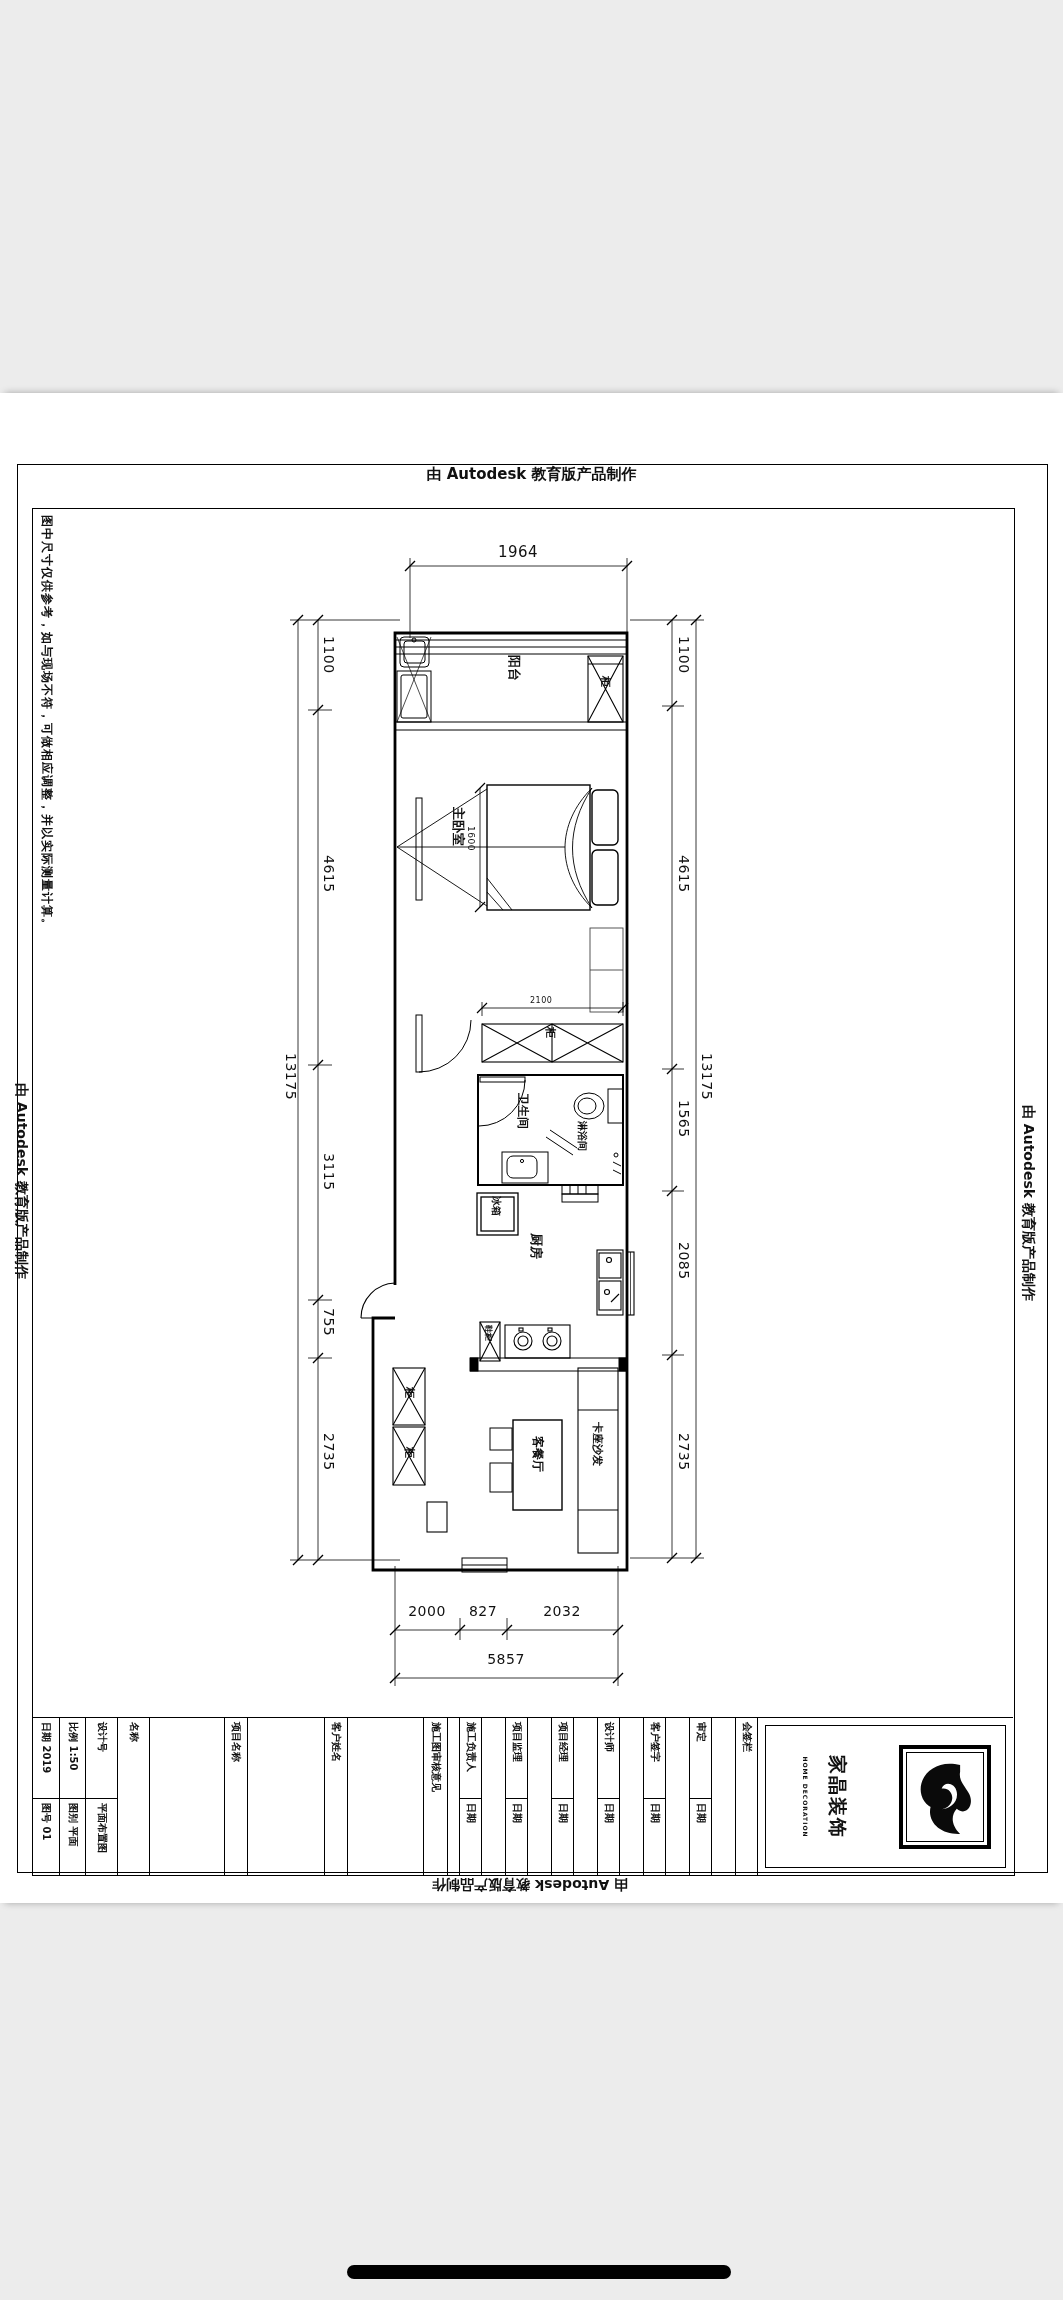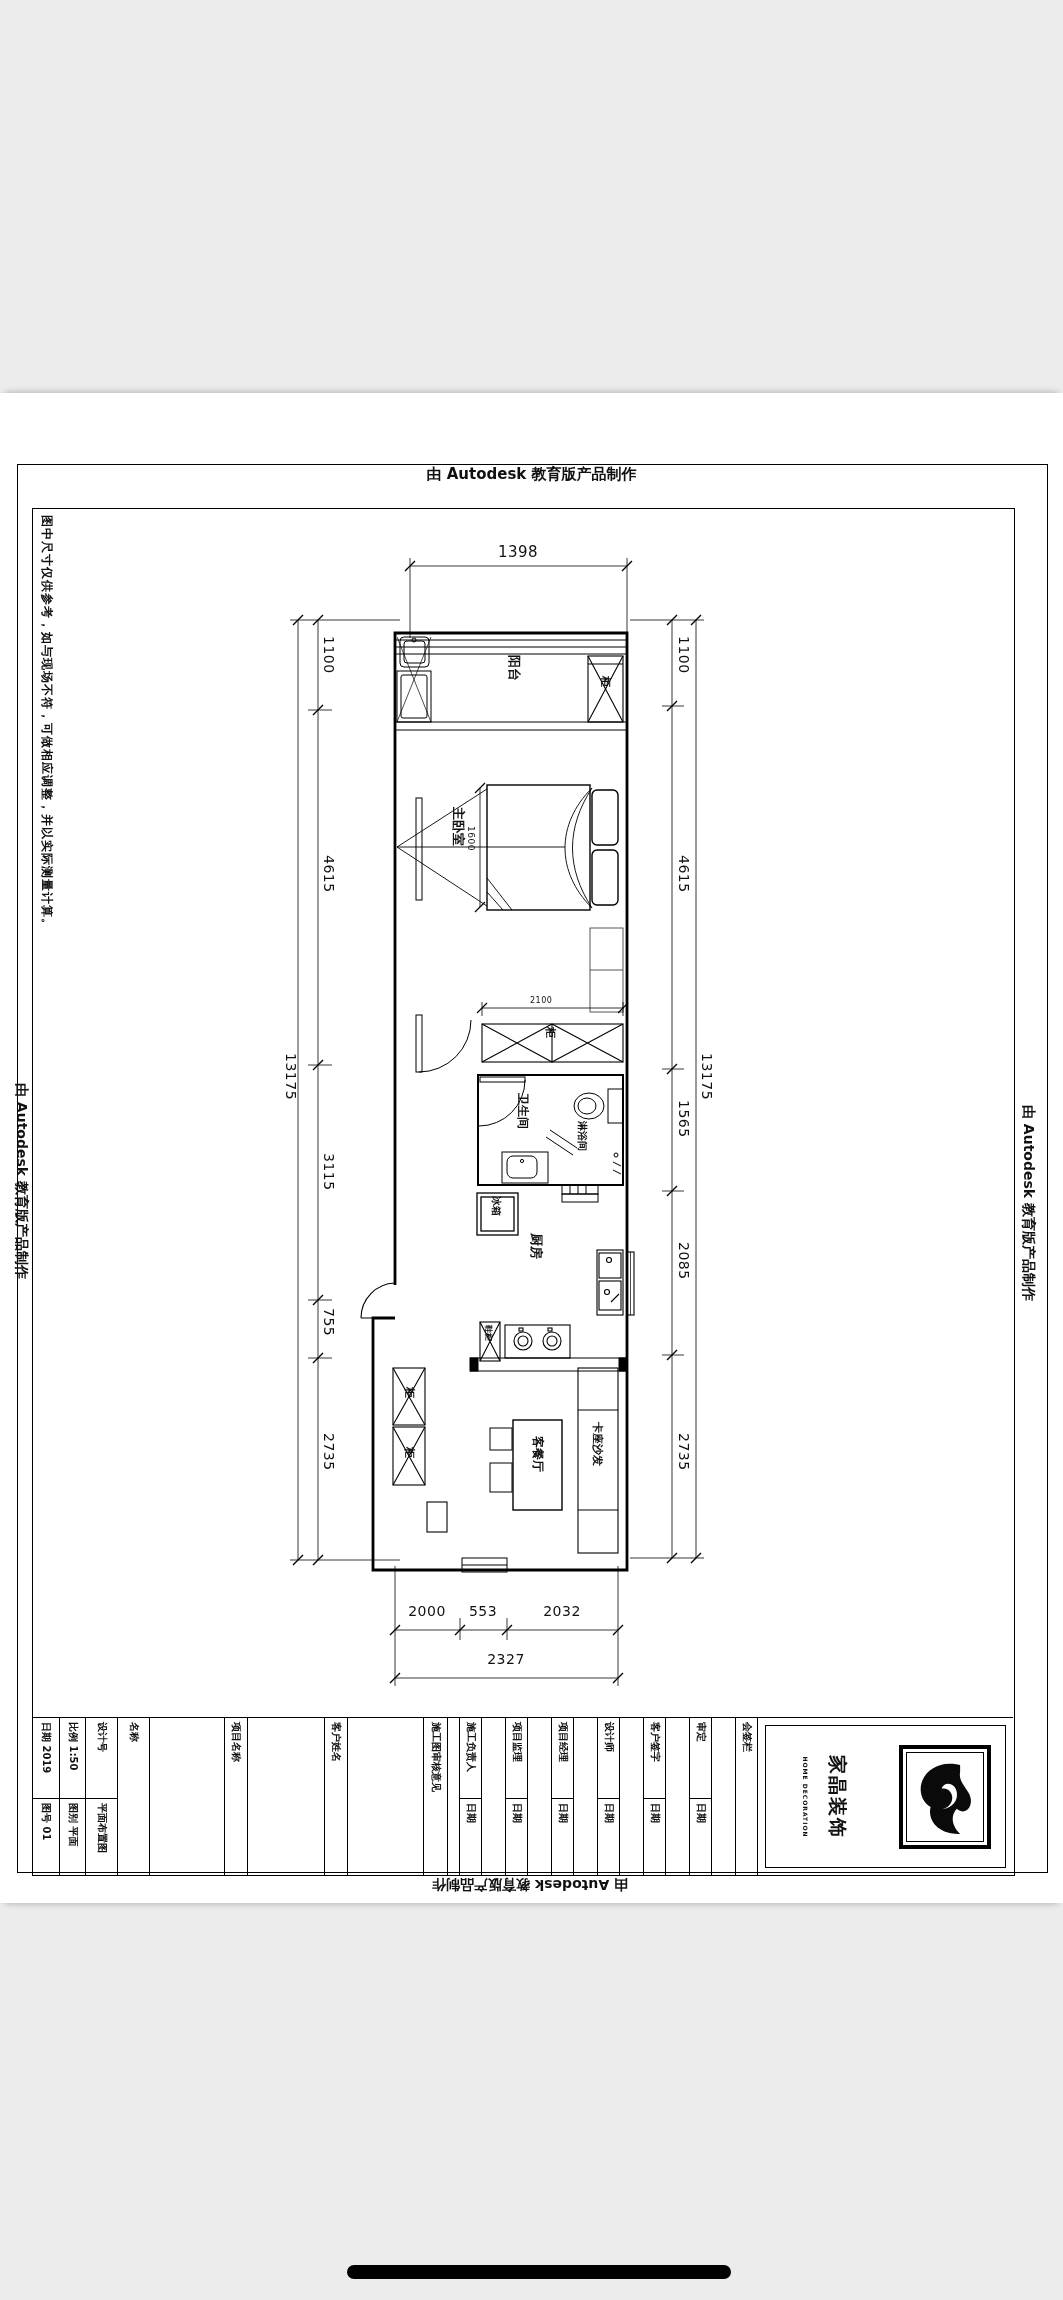--- a/index.html
+++ b/index.html
@@ -243,40 +243,40 @@
   <div class="abs vtext room" style="left:514px;top:700px;font-size:12px;">卫生间</div>
   <div class="abs vtext room" style="left:575px;top:728px;font-size:10px;">淋浴间</div>
   <div class="abs vtext room" style="left:489px;top:803px;font-size:10px;">冰箱</div>
   <div class="abs vtext room" style="left:527px;top:840px;font-size:13px;">厨房</div>
   <div class="abs vtext room" style="left:483px;top:932px;font-size:8px;">鞋柜</div>
   <div class="abs vtext room" style="left:402px;top:994px;font-size:11px;">柜</div>
   <div class="abs vtext room" style="left:402px;top:1054px;font-size:11px;">柜</div>
   <div class="abs vtext room" style="left:529px;top:1043px;font-size:12px;">客餐厅</div>
   <div class="abs vtext room" style="left:590px;top:1029px;font-size:11px;">卡座沙发</div>
 
-  <div class="abs dim dim-h" style="left:478px;top:150px;width:80px;font-size:15px;">1398</div>
+  <div class="abs dim dim-h" style="left:478px;top:150px;width:80px;font-size:15px;">1964</div>
 
   <div class="abs vtext dim" style="left:321px;top:243px;">1100</div>
   <div class="abs vtext dim" style="left:321px;top:462px;">4615</div>
   <div class="abs vtext dim" style="left:321px;top:760px;">3115</div>
   <div class="abs vtext dim" style="left:321px;top:915px;">755</div>
   <div class="abs vtext dim" style="left:321px;top:1040px;">2735</div>
   <div class="abs vtext dim" style="left:283px;top:660px;">13175</div>
 
   <div class="abs vtext dim" style="left:676px;top:243px;">1100</div>
   <div class="abs vtext dim" style="left:676px;top:462px;">4615</div>
   <div class="abs vtext dim" style="left:676px;top:707px;">1565</div>
   <div class="abs vtext dim" style="left:676px;top:849px;">2085</div>
   <div class="abs vtext dim" style="left:676px;top:1040px;">2735</div>
   <div class="abs vtext dim" style="left:699px;top:660px;">13175</div>
 
   <div class="abs dim dim-h" style="left:397px;top:1210px;width:60px;">2000</div>
-  <div class="abs dim dim-h" style="left:456px;top:1210px;width:54px;">553</div>
+  <div class="abs dim dim-h" style="left:456px;top:1210px;width:54px;">827</div>
   <div class="abs dim dim-h" style="left:532px;top:1210px;width:60px;">2032</div>
-  <div class="abs dim dim-h" style="left:476px;top:1258px;width:60px;">2327</div>
+  <div class="abs dim dim-h" style="left:476px;top:1258px;width:60px;">5857</div>
 
   <div class="abs tb">
     <div class="col" style="left:0;width:28px;">
       <div class="cell-top">
           <span class="lab">日期 2019</span>
         </div>
       <div class="cell-bot">
           <span class="lab">图号 01</span>
         </div>
     </div>

